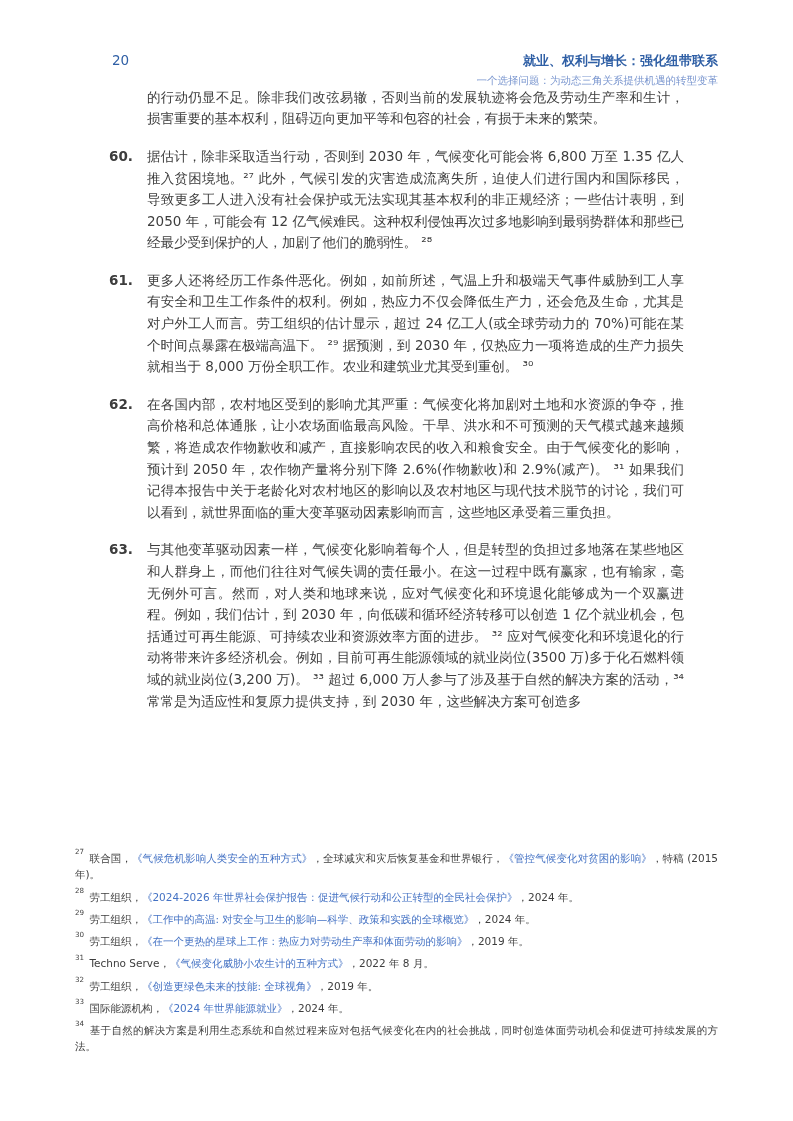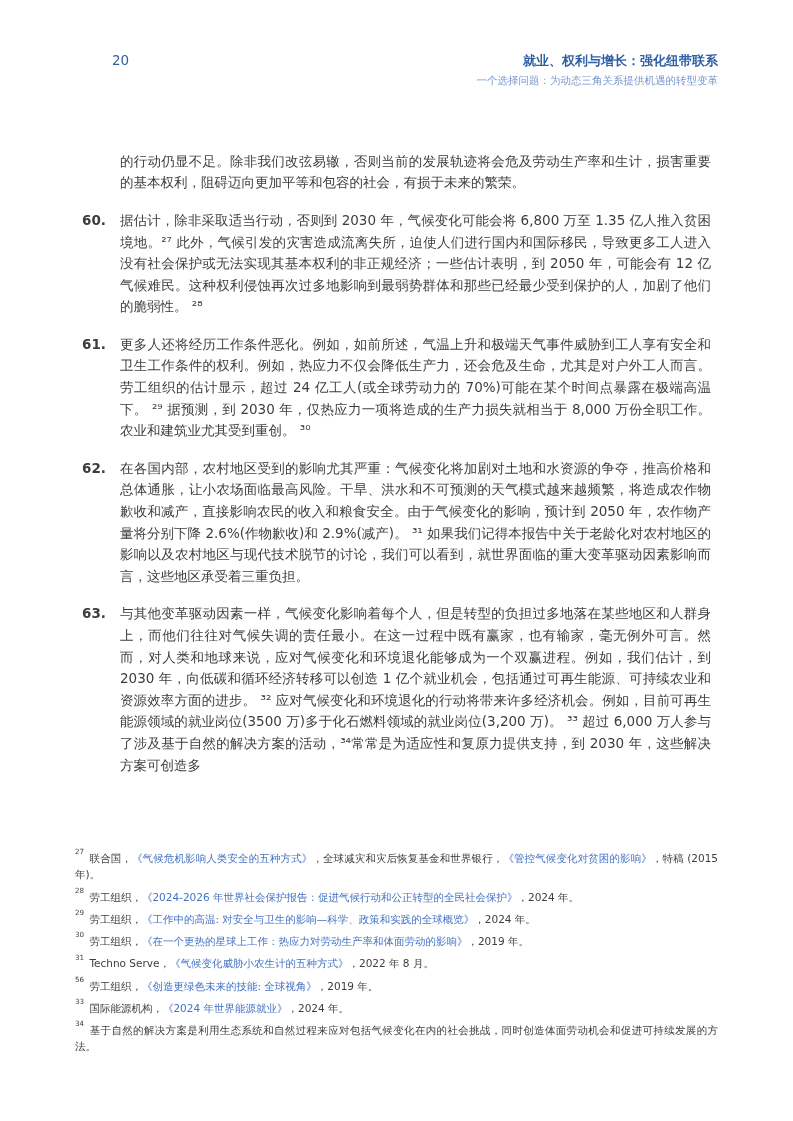--- a/index.html
+++ b/index.html
@@ -34,22 +34,21 @@
     line-height: 1.35;
   }
   .header-subtitle {
     color: #7a96cf;
     font-size: 10.5px;
     line-height: 1.35;
     margin-top: 3px;
   }
   
   .body {
-    margin-top: 64px;
-    padding: 0 82px;
+    padding: 0 109px;
   }
   .para {
     display: flex;
     margin-bottom: 16px;
   }
   .para-num {
     flex: 0 0 38px;
     font-weight: bold;
     font-size: 13.5px;
     line-height: 1.6;
@@ -129,18 +128,18 @@
     </div>
 
   </div>
 
   <div class="footnotes">
     <p class="footnote"><sup>27</sup><span> 联合国，</span><a class="fn-link">《气候危机影响人类安全的五种方式》</a><span>，全球减灾和灾后恢复基金和世界银行，</span><a class="fn-link">《管控气候变化对贫困的影响》</a><span>，特稿 (2015 年)。</span></p>
     <p class="footnote"><sup>28</sup><span> 劳工组织，</span><a class="fn-link">《2024-2026 年世界社会保护报告：促进气候行动和公正转型的全民社会保护》</a><span>，2024 年。</span></p>
     <p class="footnote"><sup>29</sup><span> 劳工组织，</span><a class="fn-link">《工作中的高温: 对安全与卫生的影响—科学、政策和实践的全球概览》</a><span>，2024 年。</span></p>
     <p class="footnote"><sup>30</sup><span> 劳工组织，</span><a class="fn-link">《在一个更热的星球上工作：热应力对劳动生产率和体面劳动的影响》</a><span>，2019 年。</span></p>
     <p class="footnote"><sup>31</sup><span> Techno Serve，</span><a class="fn-link">《气候变化威胁小农生计的五种方式》</a><span>，2022 年 8 月。</span></p>
-    <p class="footnote"><sup>56</sup><span> 劳工组织，</span><a class="fn-link">《创造更绿色未来的技能: 全球视角》</a><span>，2019 年。</span></p>
+    <p class="footnote"><sup>32</sup><span> 劳工组织，</span><a class="fn-link">《创造更绿色未来的技能: 全球视角》</a><span>，2019 年。</span></p>
     <p class="footnote"><sup>33</sup><span> 国际能源机构，</span><a class="fn-link">《2024 年世界能源就业》</a><span>，2024 年。</span></p>
     <p class="footnote"><sup>34</sup><span> 基于自然的解决方案是利用生态系统和自然过程来应对包括气候变化在内的社会挑战，同时创造体面劳动机会和促进可持续发展的方法。</span></p>
   </div>
 
 </div>
 
 </body></html>

